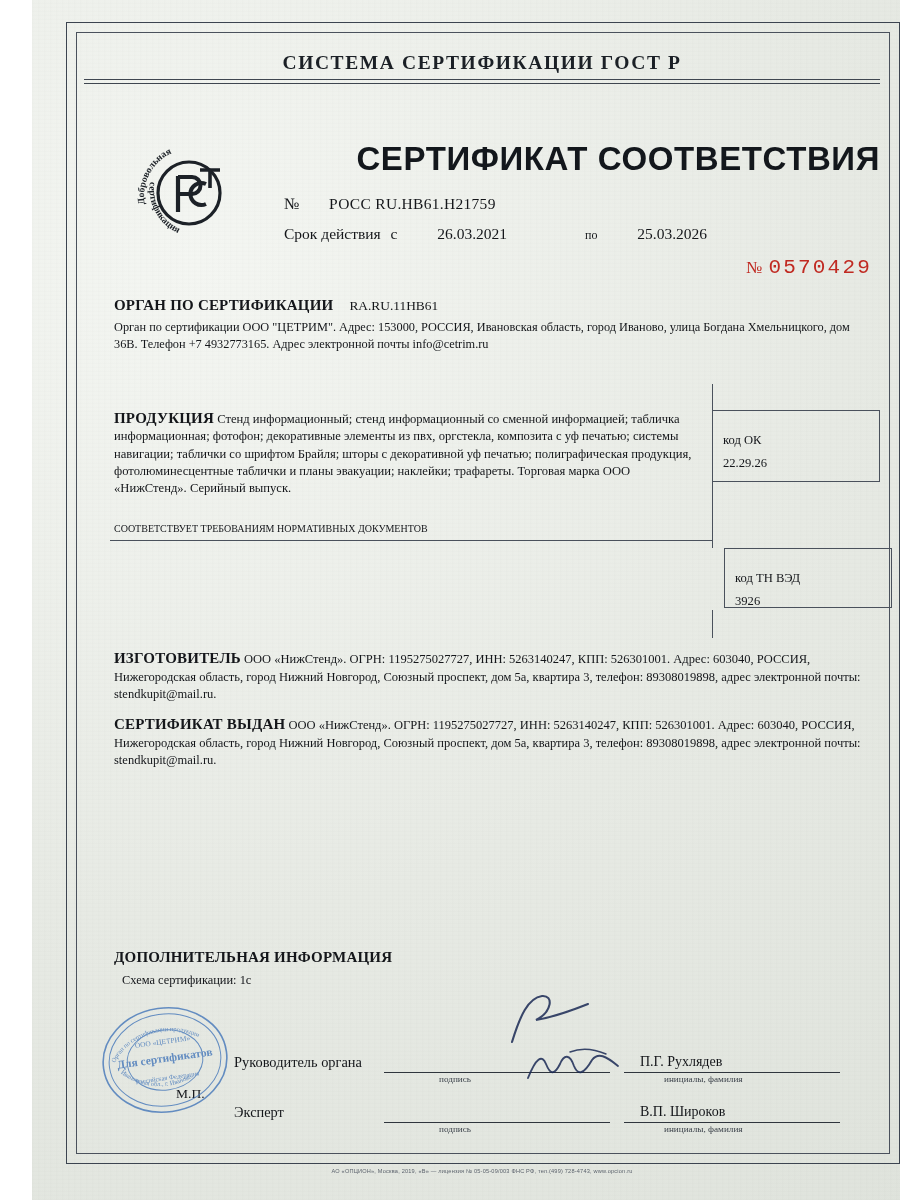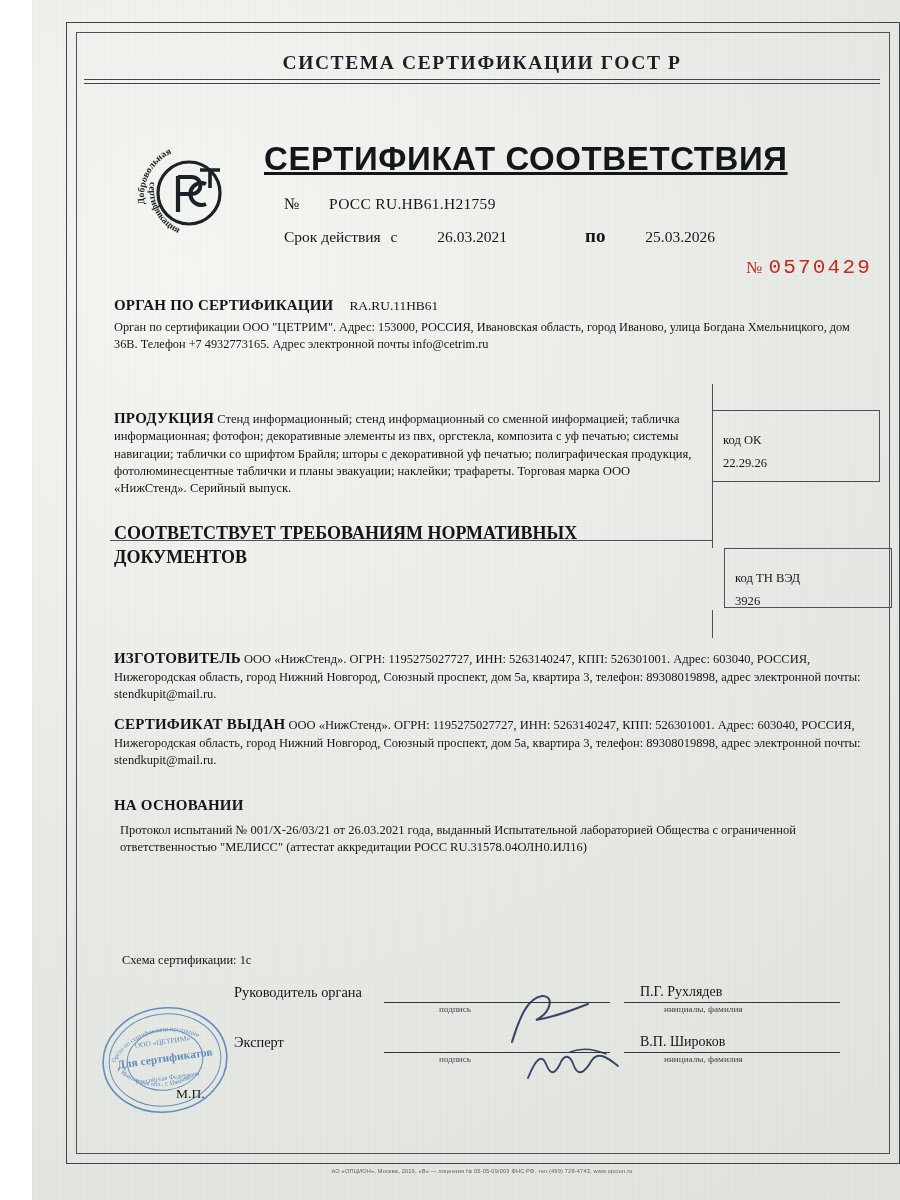--- a/index.html
+++ b/index.html
@@ -95,27 +95,26 @@
     height: 115px;
   }
   .emblem svg { display:block; }
 
   
   .cert-title {
     position: absolute;
     left: 180px;
     top: 100px;
     width: 616px;
-    text-align: left;
+    text-align: right;
     font-size: 33px;
     font-weight: bold;
     letter-spacing: 0.6px;
     color: #13171c;
     font-family: "Liberation Sans", sans-serif;
-    text-decoration: underline;
   }
 
   .num-row {
     position: absolute;
     left: 200px;
     top: 155px;
     width: 580px;
     font-size: 15px;
   }
   .num-row .lbl { font-size: 16px; }
@@ -129,21 +128,21 @@
   .valid-row {
     position: absolute;
     left: 200px;
     top: 185px;
     width: 596px;
     font-size: 15.5px;
   }
   .valid-row .lbl { font-size: 15.5px; }
   .valid-row .from-lbl { margin-left: 6px; }
   .valid-row .date1 { margin-left: 36px; }
-  .valid-row .to-lbl { margin-left: 74px; font-size: 19px; font-weight: bold; }
+  .valid-row .to-lbl { margin-left: 74px; font-size: 12px; }
   .valid-row .date2 { margin-left: 36px; }
 
   .redno {
     position: absolute;
     right: 8px;
     top: 216px;
     color: #c02a22;
     font-size: 21px;
     letter-spacing: 2.2px;
     font-family: "Liberation Mono", monospace;
@@ -160,22 +159,22 @@
     position: absolute;
     font-size: 12.6px;
     line-height: 1.33;
   }
   .sec-head {
     font-size: 15px;
     font-weight: bold;
     letter-spacing: 0.2px;
   }
   .sec-head-sm {
-    font-size: 18px;
-    font-weight: bold;
+    font-size: 10px;
+    font-weight: normal;
   }
 
   .organ { left: 30px; top: 256px; width: 740px; }
   .organ .row1 { display:flex; align-items: baseline; }
   .organ .row1 .code { margin-left: 16px; font-size: 13.4px; font-weight: normal; }
   .organ .body { margin-top: 3px; font-size: 12.3px; line-height: 1.35; }
 
   .product { left: 30px; top: 368px; width: 588px; }
   .product .body { font-size: 12.6px; line-height: 1.36; }
 
@@ -214,21 +213,21 @@
   .issued { left: 30px; top: 674px; width: 760px; }
   .issued .body { font-size: 12.5px; line-height: 1.38; }
 
   .basis { left: 30px; top: 756px; width: 760px; }
   .basis .body { margin-top: 6px; margin-left: 6px; font-size: 12.5px; line-height: 1.4; }
 
   .extra { left: 30px; top: 908px; width: 600px; }
   .extra .body { margin-top: 4px; margin-left: 8px; font-size: 12.4px; }
 
   
-  .sig-area { position: absolute; left: 0; top: 932px; width: 796px; height: 110px; text-align: center; }
+  .sig-area { position: absolute; left: 0; top: 1002px; width: 796px; height: 110px; text-align: center; }
 
   .sig-row {
     position: absolute;
     width: 796px;
     height: 44px;
   }
   .sig-row1 { top: 12px; }
   .sig-row2 { top: 62px; }
 
   .sig-label {
@@ -434,26 +433,23 @@
       </div>
     </div>
 
     <div class="sec issued">
       <div class="body">
         <span class="sec-head">СЕРТИФИКАТ ВЫДАН</span>
         <span>ООО «НижСтенд». ОГРН: 1195275027727, ИНН: 5263140247, КПП: 526301001. Адрес: 603040, РОССИЯ, Нижегородская область, город Нижний Новгород, Союзный проспект, дом 5а, квартира 3, телефон: 89308019898, адрес электронной почты: stendkupit@mail.ru.</span>
       </div>
     </div>
 
-    <div class="sec basis">
-      <div class="sec-head">НА ОСНОВАНИИ</div>
-      <div class="body">Протокол испытаний № 001/Х-26/03/21 от 26.03.2021 года, выданный Испытательной лабораторией Общества с ограниченной ответственностью "МЕЛИСС" (аттестат аккредитации РОСС RU.31578.04ОЛН0.ИЛ16)</div>
-    </div>
 
     <div class="sec extra">
+      <div class="sec-head">ДОПОЛНИТЕЛЬНАЯ ИНФОРМАЦИЯ</div>
       <div class="body">Схема сертификации: 1с</div>
     </div>
 
     <div class="sig-area">
       <div class="sig-row sig-row1">
         <div class="sig-label">Руководитель органа</div>
         <div class="sig-line"></div>
         <div class="sig-sub">подпись</div>
         <div class="sig-name">П.Г. Рухлядев</div>
         <div class="sig-line2"></div>

